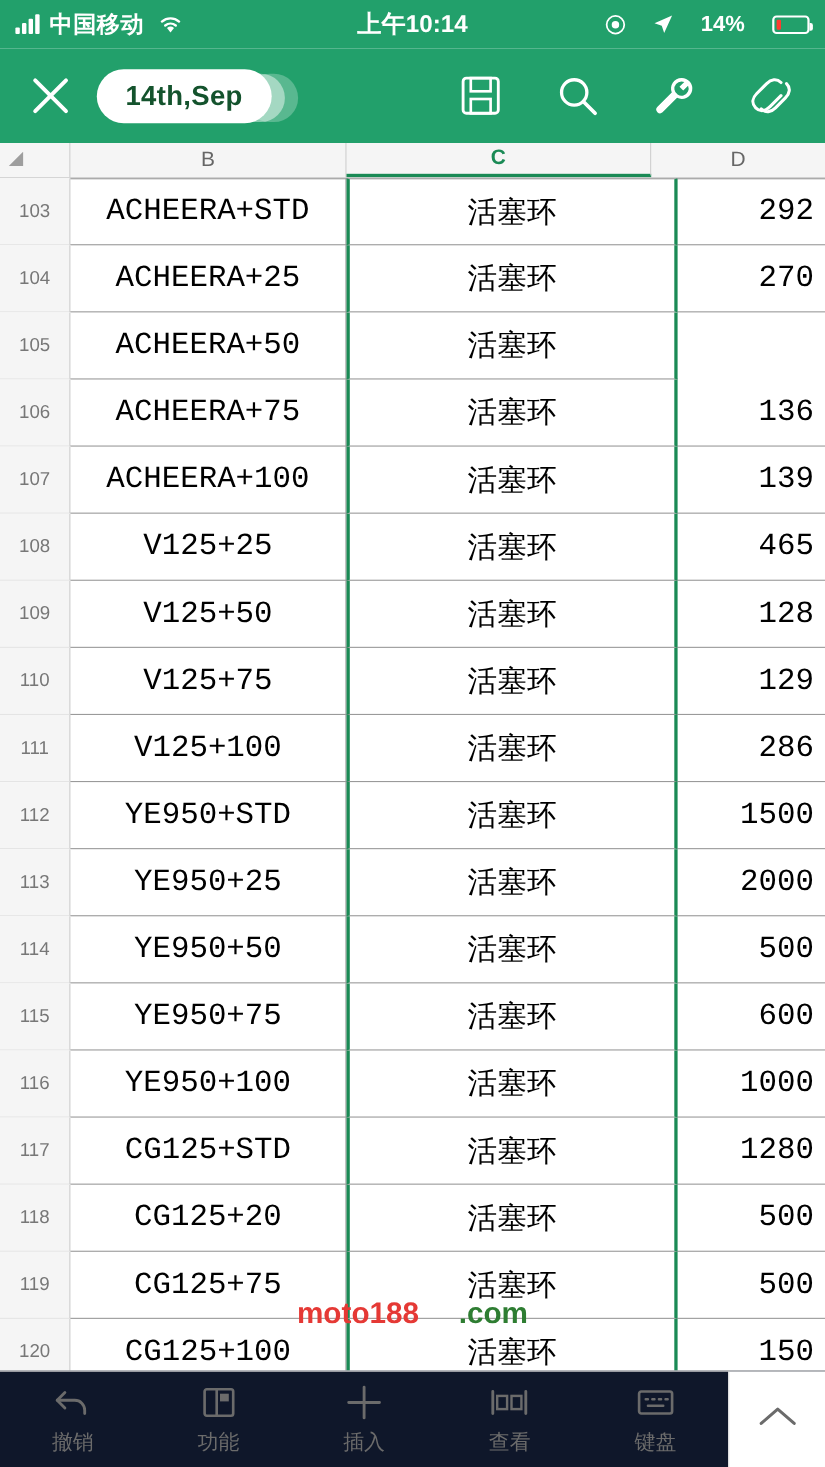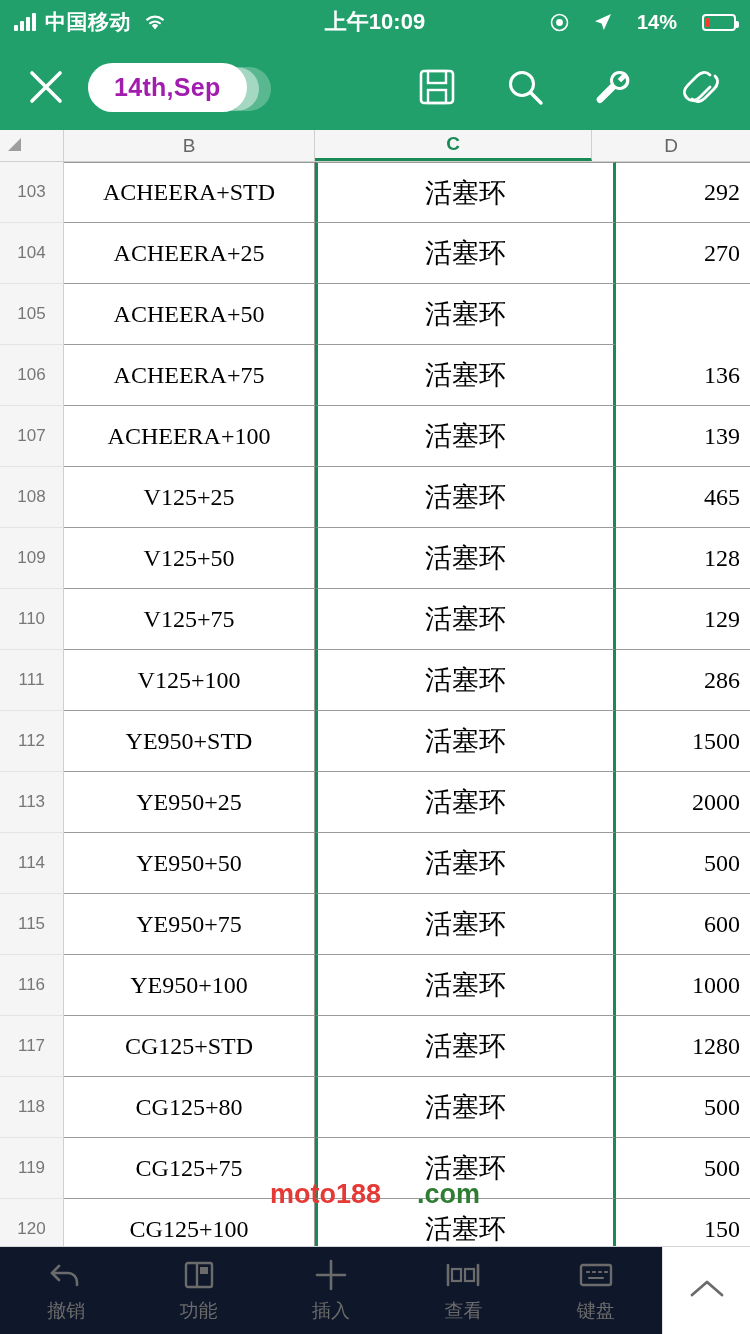--- a/index.html
+++ b/index.html
@@ -45,21 +45,21 @@
   .battery .lvl { height: 100%; background: #ff3b30; border-radius: 1px; }
 
   
   .toolbar {
     height: 86px; background: #22a06b; display: flex; align-items: center;
     padding: 0 22px; gap: 0;
   }
   .tb-close { width: 48px; height: 48px; display: flex; align-items: center; justify-content: center; }
   .tb-tabwrap { margin-left: 18px; display: flex; align-items: center; position: relative; }
   .tab-pill {
-    background: #ffffff; color: #a21caf; font-size: 25px; font-weight: bold;
+    background: #ffffff; color: #14532d; font-size: 25px; font-weight: bold;
     border-radius: 26px; padding: 10px 26px; letter-spacing: 0.3px;
     position: relative; z-index: 3;
   }
   .tab-ghost {
     position: absolute; top: 4px; height: 44px; border-radius: 24px;
     background: rgba(255,255,255,0.45);
   }
   .tab-ghost.g1 { right: -12px; width: 48px; z-index: 2; }
   .tab-ghost.g2 { right: -24px; width: 48px; background: rgba(255,255,255,0.25); z-index: 1; }
   .tb-icons { margin-left: auto; display: flex; align-items: center; gap: 42px; padding-right: 4px; }
@@ -91,21 +91,21 @@
   .row { display: flex; height: 61px; }
   .rh {
     width: 64px; background: #f5f5f5; border-right: 1px solid #cfcfcf;
     border-bottom: 1px solid #e4e4e4;
     display: flex; align-items: center; justify-content: center;
     font-size: 17px; color: #777;
   }
   .cell {
     display: flex; align-items: center;
     border-right: 1px solid #9a9a9a; border-bottom: 1px solid #9a9a9a;
-    font-family: Liberation Serif, serif; font-size: 24px; color: #000;
+    font-family: Liberation Mono, monospace; font-size: 28px; color: #000;
     overflow: hidden; white-space: nowrap;
   }
   .cell.b { width: 251px; justify-content: center; }
   .cell.c { width: 301px; justify-content: center; font-family: "DejaVu Sans", sans-serif; font-size: 27px; }
   .cell.d { width: 134px; justify-content: flex-end; padding-right: 10px; border-right: none; }
   .row.selected .cell.c { border-left: 3px solid #1a8a55; border-right: 3px solid #1a8a55; }
   .row.first .cell { border-top: 1px solid #9a9a9a; }
 
   
   .watermark {
@@ -147,21 +147,21 @@
         </span>
       <span class="carrier">中国移动</span>
       <span class="wifi">
         <svg width="22" height="18" viewBox="0 0 22 18">
             <path d="M11 16.5l3.2-4.1a5.1 5.1 0 0 0-6.4 0L11 16.5z" fill="#fff"></path>
             <path d="M3.2 6.6a12 12 0 0 1 15.6 0" stroke="#fff" stroke-width="2.2" fill="none" stroke-linecap="round"></path>
             <path d="M6.2 10.2a7.6 7.6 0 0 1 9.6 0" stroke="#fff" stroke-width="2.2" fill="none" stroke-linecap="round"></path>
           </svg>
       </span>
     </div>
-    <div class="sb-center">上午10:09</div>
+    <div class="sb-center">上午10:14</div>
     <div class="sb-right">
       <span class="rotate-icon">
         <svg width="19" height="19" viewBox="0 0 19 19">
             <circle cx="9.5" cy="9.5" r="8" stroke="#fff" stroke-width="1.6" fill="none"></circle>
             <circle cx="9.5" cy="9.5" r="3.4" fill="#fff"></circle>
           </svg>
       </span>
       <span class="loc-icon">
         <svg width="18" height="18" viewBox="0 0 18 18">
             <path d="M17 1L1 8.2l6.6 2.2L9.8 17 17 1z" fill="#fff"></path>
@@ -305,21 +305,21 @@
           <div class="cell d">1000</div>
         </div>
         <div class="row selected">
           <div class="rh">117</div>
           <div class="cell b">CG125+STD</div>
           <div class="cell c">活塞环</div>
           <div class="cell d">1280</div>
         </div>
         <div class="row selected">
           <div class="rh">118</div>
-          <div class="cell b">CG125+80</div>
+          <div class="cell b">CG125+20</div>
           <div class="cell c">活塞环</div>
           <div class="cell d">500</div>
         </div>
         <div class="row selected">
           <div class="rh">119</div>
           <div class="cell b">CG125+75</div>
           <div class="cell c">活塞环</div>
           <div class="cell d">500</div>
         </div>
         <div class="row selected">

